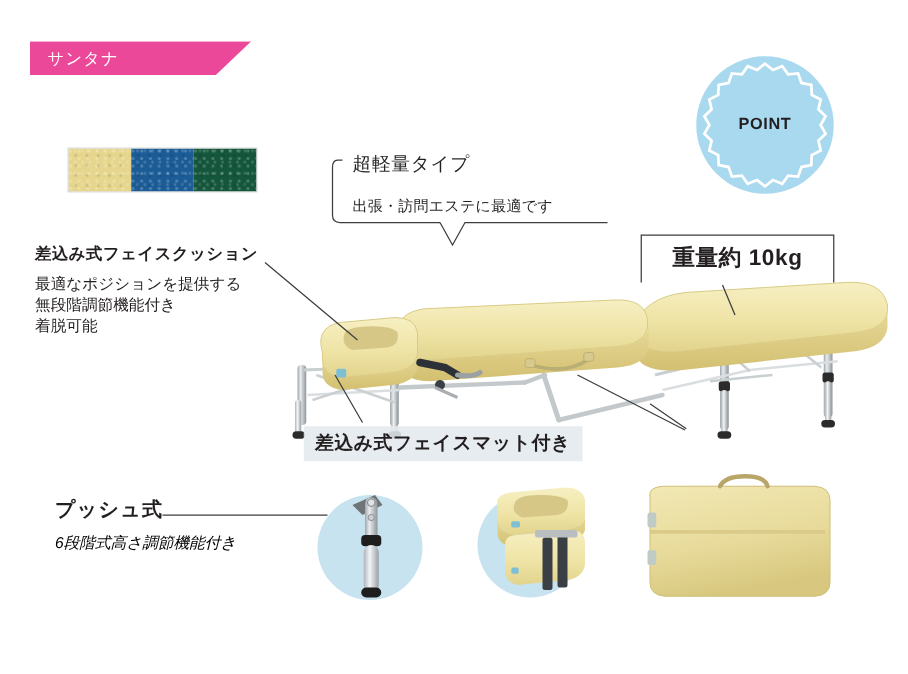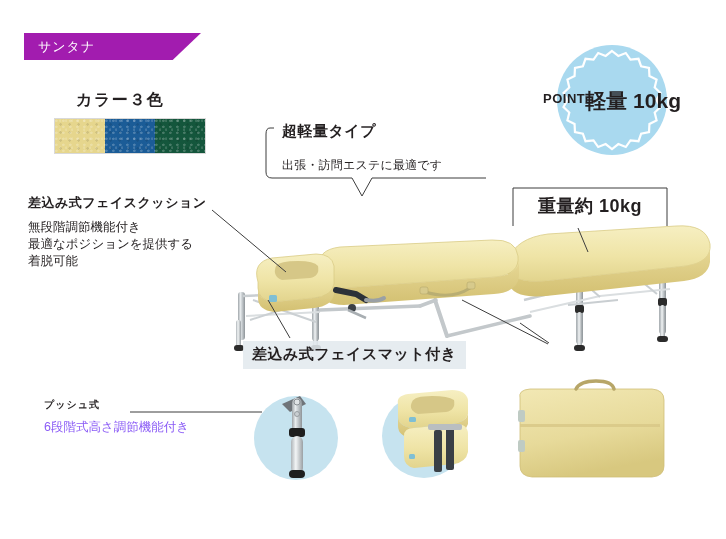--- a/index.html
+++ b/index.html
@@ -11,21 +11,21 @@
     overflow:hidden;
     position:relative;
     color:#231f20;
   }
   #stage{position:absolute;left:0;top:0;width:726px;height:539px;overflow:hidden;}
 
   
   .banner{
     position:absolute;left:24px;top:33px;
     height:27px;width:177px;
-    background:#a21caf;
+    background:#ec4899;
     clip-path:polygon(0 0,100% 0,84% 100%,0 100%);
     display:flex;align-items:center;
   }
   .banner-label{
     color:#ffffff;font-size:13px;letter-spacing:1px;
     padding-left:14px;white-space:nowrap;
   }
 
   
   .color-heading{
@@ -61,21 +61,21 @@
   }
   .point-kicker{font-size:13px;font-weight:bold;color:#231f20;letter-spacing:.5px;line-height:1;margin-bottom:4px;}
   .point-main{font-size:21px;font-weight:bold;color:#231f20;letter-spacing:0;line-height:1;white-space:nowrap;}
 
   
   .callout-light{
     position:absolute;left:268px;top:122px;
     width:218px;height:58px;
   }
   .callout-light .cl-txt{position:absolute;left:14px;top:0;}
-  .cl-title{font-size:15px;font-weight:bold;letter-spacing:.5px;white-space:nowrap;color:#231f20;}
+  .cl-title{font-size:15px;font-weight:normal;letter-spacing:.5px;white-space:nowrap;color:#231f20;}
   .cl-sub{font-size:12px;margin-top:16px;white-space:nowrap;color:#231f20;letter-spacing:.2px;}
 
   
   .weight-box{
     position:absolute;left:511px;top:186px;
     width:158px;height:40px;
   }
   .weight-label{
     position:absolute;left:0;top:0;width:158px;height:40px;
     display:flex;align-items:center;justify-content:center;
@@ -95,22 +95,22 @@
     padding:4px 9px 5px 9px;
     font-size:15px;font-weight:bold;letter-spacing:.5px;white-space:nowrap;color:#231f20;
   }
   .tag-alu{
     position:absolute;left:553px;top:341px;
     font-size:15px;font-weight:bold;letter-spacing:.5px;white-space:nowrap;color:#231f20;
   }
 
   
   .push-block{position:absolute;left:44px;top:398px;width:215px;}
-  .push-title{font-size:10px;font-weight:bold;letter-spacing:1px;white-space:nowrap;color:#231f20;}
-  .push-sub{font-size:12.5px;margin-top:7px;white-space:nowrap;color:#8b5cf6;}
+  .push-title{font-size:16px;font-weight:bold;letter-spacing:1px;white-space:nowrap;color:#231f20;}
+  .push-sub{font-size:12.5px;margin-top:7px;white-space:nowrap;color:#000000;font-style:italic;}
 
   
   .overlay{position:absolute;left:0;top:0;width:726px;height:539px;pointer-events:none;}
 </style>
 </head>
 <body>
 
 <div id="stage">
 
   <svg class="overlay" viewBox="0 0 726 539">
@@ -265,54 +265,52 @@
 
     <g stroke="#3d3d3d" stroke-width="1" fill="none">
       <path d="M513 226 L513 188 L667 188 L667 226"></path>
     </g>
   </svg>
 
   <div class="banner">
     <span class="banner-label">サンタナ</span>
   </div>
 
-  <div class="color-heading">カラー３色</div>
   <div class="swatch-row">
     <div class="swatch" id="sw0" style="background: rgb(230, 214, 141);"></div>
     <div class="swatch" id="sw1" style="background: rgb(27, 92, 151);"></div>
     <div class="swatch" id="sw2" style="background: rgb(20, 86, 60);"></div>
   </div>
 
   <div class="point-badge">
     <svg width="112" height="112" viewBox="0 0 112 112">
       <circle id="badgeFill" cx="56" cy="56" r="55" fill="#A9D9EF"></circle>
       <path id="badgeRing" d="M56.00 7.00 L62.33 11.95 L69.80 8.98 L74.49 15.52 L82.49 14.78 L85.14 22.37 L93.03 23.91 L93.44 31.94 L100.57 35.64 L98.70 43.46 L104.50 49.03 L100.50 56.00 L104.50 62.97 L98.70 68.54 L100.57 76.36 L93.44 80.06 L93.03 88.09 L85.14 89.63 L82.49 97.22 L74.49 96.48 L69.80 103.02 L62.33 100.05 L56.00 105.00 L49.67 100.05 L42.20 103.02 L37.51 96.48 L29.51 97.22 L26.86 89.63 L18.97 88.09 L18.56 80.06 L11.43 76.36 L13.30 68.54 L7.50 62.97 L11.50 56.00 L7.50 49.03 L13.30 43.46 L11.43 35.64 L18.56 31.94 L18.97 23.91 L26.86 22.37 L29.51 14.78 L37.51 15.52 L42.20 8.98 L49.67 11.95 Z" fill="none" stroke="#ffffff" stroke-width="2.2"></path>
     </svg>
     <div class="point-text">
       <div class="point-kicker">POINT</div>
-      <div class="point-main">軽量 10kg</div>
     </div>
   </div>
 
   <div class="callout-light">
     <div class="cl-txt">
       <div class="cl-title">超軽量タイプ</div>
       <div class="cl-sub">出張・訪問エステに最適です</div>
     </div>
   </div>
 
   <div class="weight-box">
     <div class="weight-label">重量約 10kg</div>
   </div>
 
   <div class="fc-block">
     <div class="fc-title">差込み式フェイスクッション</div>
     <div class="fc-lines">
+      <div class="fc-line">最適なポジションを提供する</div>
       <div class="fc-line">無段階調節機能付き</div>
-      <div class="fc-line">最適なポジションを提供する</div>
       <div class="fc-line">着脱可能</div>
     </div>
   </div>
 
   <div class="tag-mat">差込み式フェイスマット付き</div>
 
   <div class="push-block">
     <div class="push-title">プッシュ式</div>
     <div class="push-sub">6段階式高さ調節機能付き</div>
   </div>

